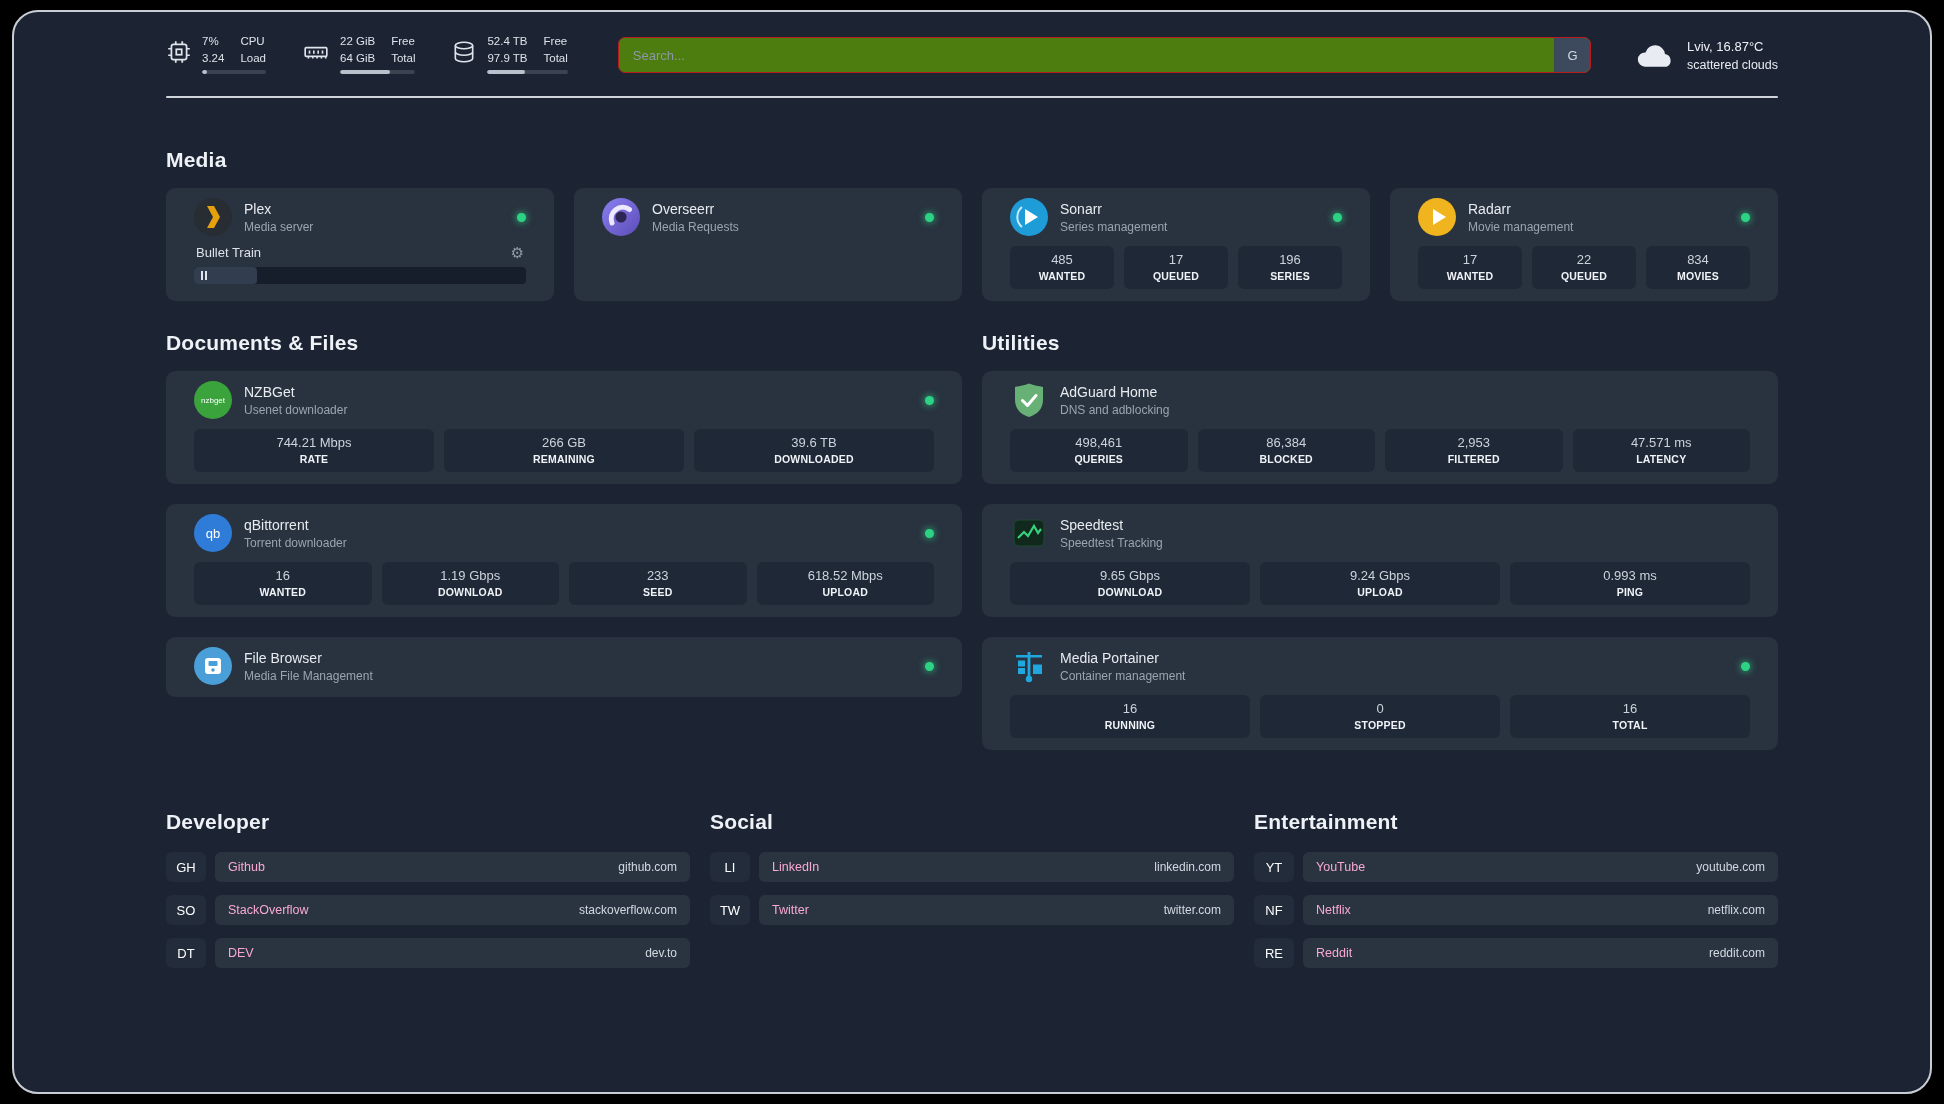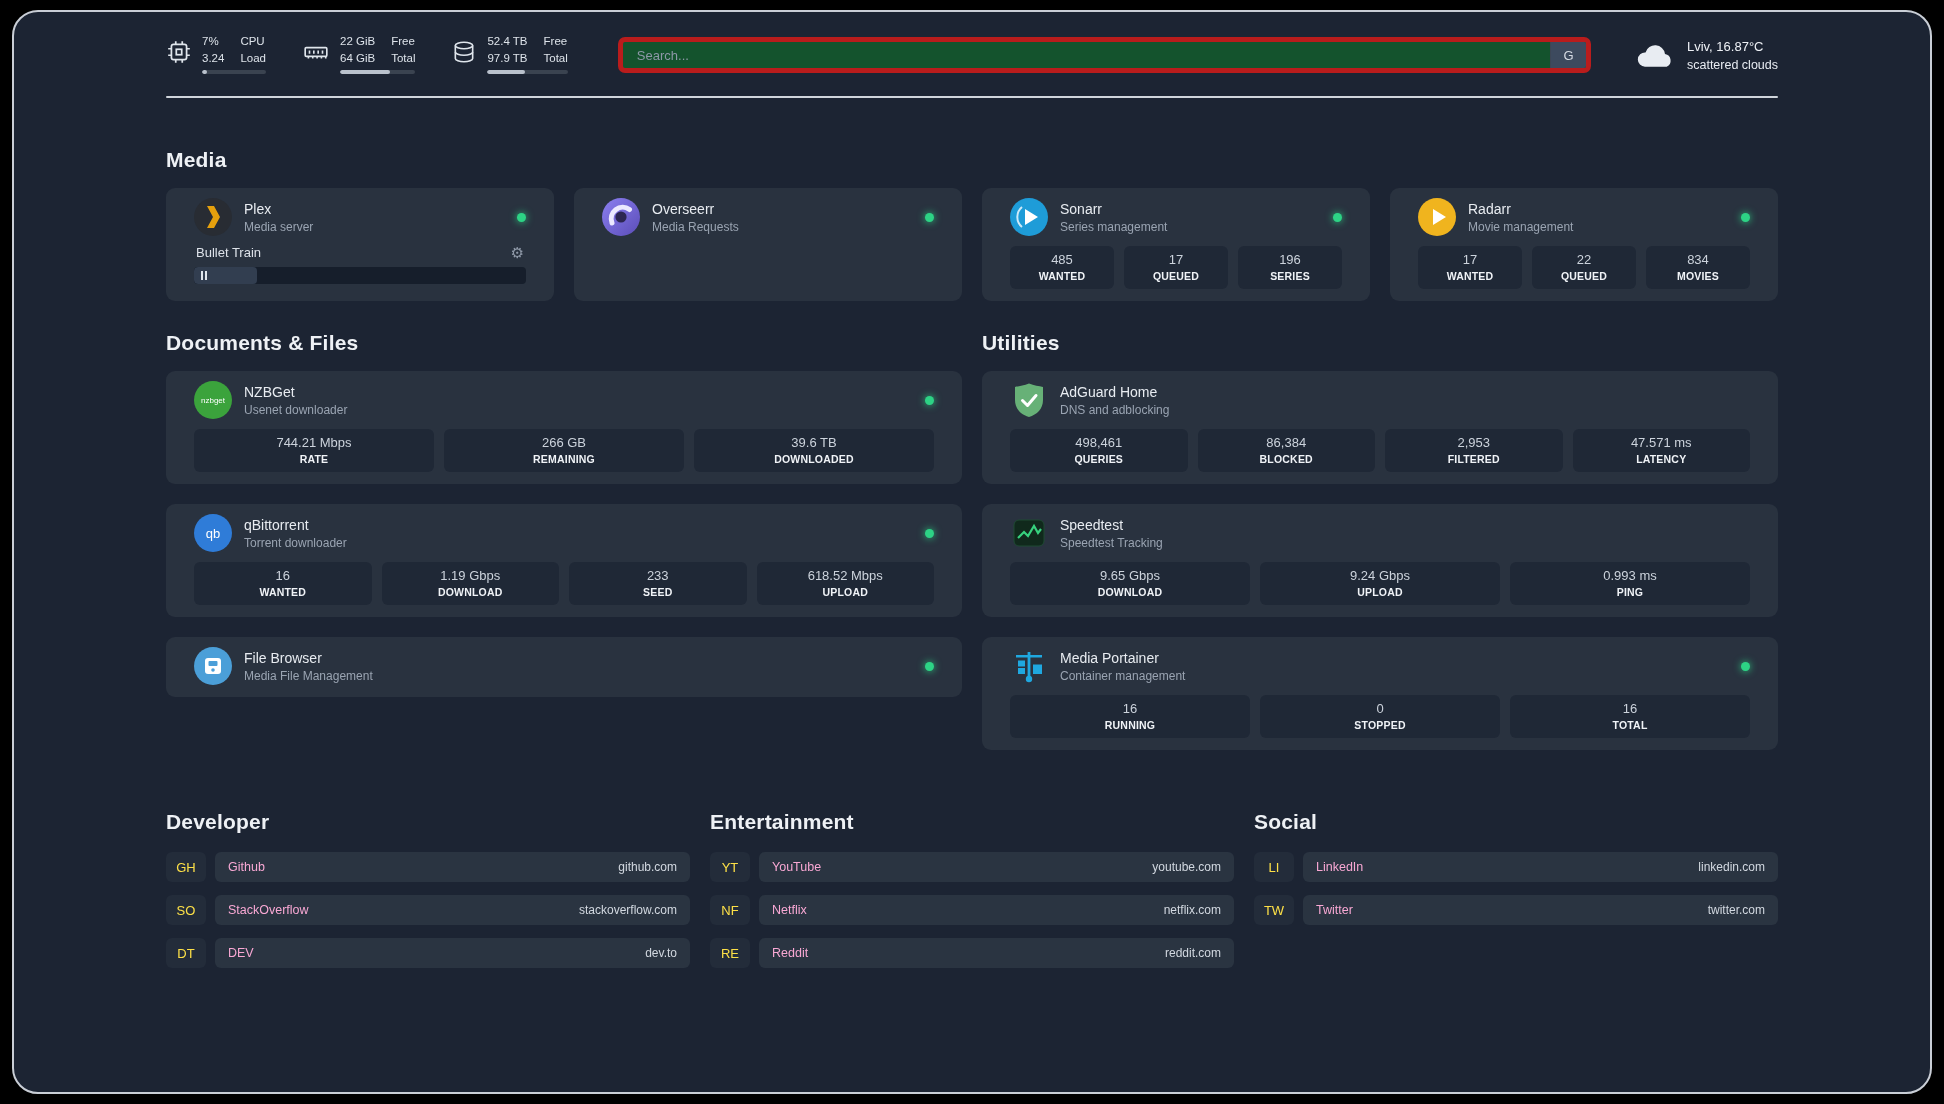--- a/index.html
+++ b/index.html
@@ -13,22 +13,22 @@
   .res svg { margin-top:3px; }
   .res-body { display:flex; flex-direction:column; }
   .res-cols { display:flex; gap:16px; font-size:11.5px; line-height:1.0; }
   .res-col { display:flex; flex-direction:column; gap:5px; color:#dde3ea; }
   .res-bar { margin-top:6px; height:4px; border-radius:2px; background:#3a4350; overflow:hidden; width:100%; }
   .res-bar i { display:block; height:100%; border-radius:2px; background:#b9c1cc; }
   .cpu-fill { width:8%; background:#e6a23c; }
   .mem-fill { width:66%; }
   .disk-fill { width:47%; }
 
-  .search { flex:1; display:flex; align-items:center; height:36px; background:#14532d;
-            border:5px solid #b91c1c; border-radius:7px; margin:0 44px 0 14px; overflow:hidden; }
+  .search { flex:1; display:flex; align-items:center; height:36px; background:#4d7c0f;
+            border:1px solid #b91c1c; border-radius:7px; margin:0 44px 0 14px; overflow:hidden; }
   .search input { flex:1; height:100%; background:transparent; border:none; outline:none;
                   color:#dfe4ea; font-size:13px; padding:0 14px; font-family:"Liberation Sans", sans-serif; }
   .search input::placeholder { color:#8d97a7; }
   .provider { width:36px; height:100%; background:#3d4a5e; color:#d6dbe3; display:flex;
               align-items:center; justify-content:center; font-size:13px; cursor:pointer; border-left:1px solid #3d4655; }
 
   .weather { display:flex; align-items:center; gap:12px; }
   .weather-text div:first-child { font-size:13px; color:#eef1f6; }
   .weather-text div:last-child  { font-size:12.5px; color:#e8ecf2; margin-top:4px; }
 
@@ -67,21 +67,21 @@
 
   .two-col { display:grid; grid-template-columns:1fr 1fr; gap:20px; margin-top:30px; align-items:start; }
   .col h2 { margin-bottom:16px; }
   .col .card + .card { margin-top:20px; }
 
   
   .bookmarks { display:grid; grid-template-columns:repeat(3,1fr); gap:20px; margin-top:60px; }
   .bm-col h2 { margin-bottom:18px; }
   .bm-row { display:flex; align-items:center; gap:9px; margin-bottom:13px; }
   .bm-abbr { width:40px; height:30px; background:#232c3a; border-radius:6px; display:flex; flex:0 0 40px;
-             align-items:center; justify-content:center; font-size:13px; color:#fde047; }
+             align-items:center; justify-content:center; font-size:13px; color:#ffffff; }
   .bm-pill { flex:1; height:30px; background:#2a3441; border-radius:6px; display:flex; align-items:center;
              justify-content:space-between; padding:0 13px; cursor:pointer; }
   .bm-name { font-size:12.5px; color:#f9a8d4; }
   .bm-domain { font-size:12px; color:#d2d8e0; }
 </style>
 </head>
 <body>
 
 <div class="frame">
 
@@ -482,20 +482,38 @@
       <div class="bm-row">
         <div class="bm-abbr">DT</div>
         <div class="bm-pill">
           <span class="bm-name">DEV</span>
           <span class="bm-domain">dev.to</span>
         </div>
       </div>
     </div>
 
     <div class="bm-col">
+      <h2>Social</h2>
+      <div class="bm-row">
+        <div class="bm-abbr">LI</div>
+        <div class="bm-pill">
+          <span class="bm-name">LinkedIn</span>
+          <span class="bm-domain">linkedin.com</span>
+        </div>
+      </div>
+      <div class="bm-row">
+        <div class="bm-abbr">TW</div>
+        <div class="bm-pill">
+          <span class="bm-name">Twitter</span>
+          <span class="bm-domain">twitter.com</span>
+        </div>
+      </div>
+    </div>
+
+    <div class="bm-col">
       <h2>Entertainment</h2>
       <div class="bm-row">
         <div class="bm-abbr">YT</div>
         <div class="bm-pill">
           <span class="bm-name">YouTube</span>
           <span class="bm-domain">youtube.com</span>
         </div>
       </div>
       <div class="bm-row">
         <div class="bm-abbr">NF</div>
@@ -505,33 +523,15 @@
         </div>
       </div>
       <div class="bm-row">
         <div class="bm-abbr">RE</div>
         <div class="bm-pill">
           <span class="bm-name">Reddit</span>
           <span class="bm-domain">reddit.com</span>
         </div>
       </div>
     </div>
-
-    <div class="bm-col">
-      <h2>Social</h2>
-      <div class="bm-row">
-        <div class="bm-abbr">LI</div>
-        <div class="bm-pill">
-          <span class="bm-name">LinkedIn</span>
-          <span class="bm-domain">linkedin.com</span>
-        </div>
-      </div>
-      <div class="bm-row">
-        <div class="bm-abbr">TW</div>
-        <div class="bm-pill">
-          <span class="bm-name">Twitter</span>
-          <span class="bm-domain">twitter.com</span>
-        </div>
-      </div>
-    </div>
   </div>
 
 </div>
 
 </body></html>

